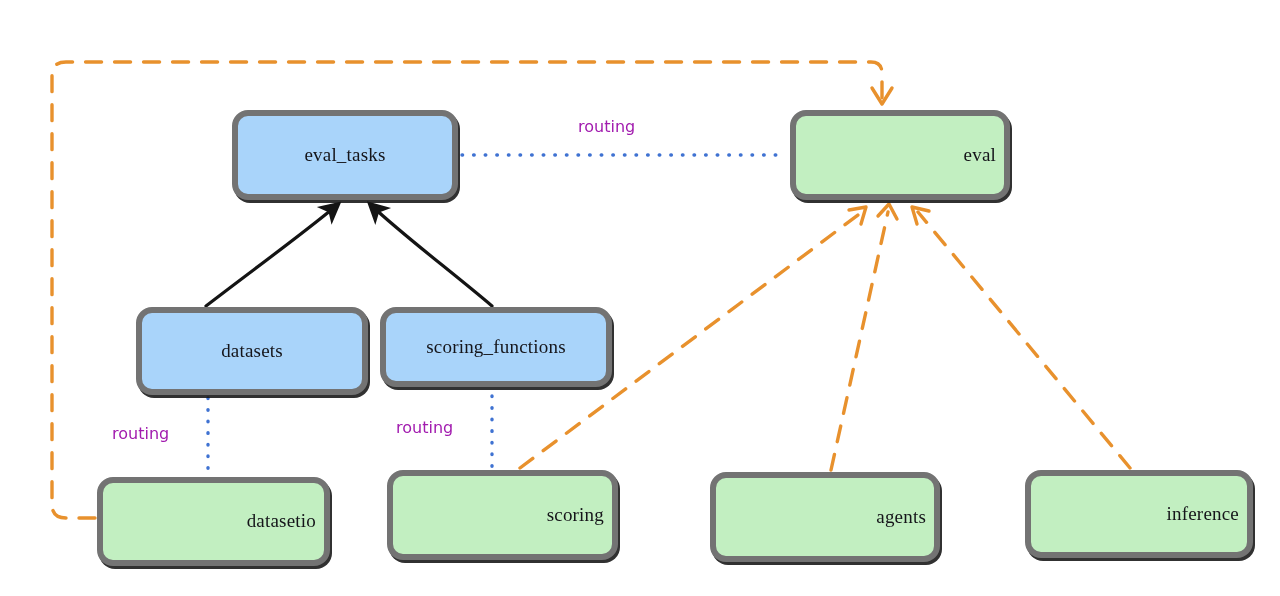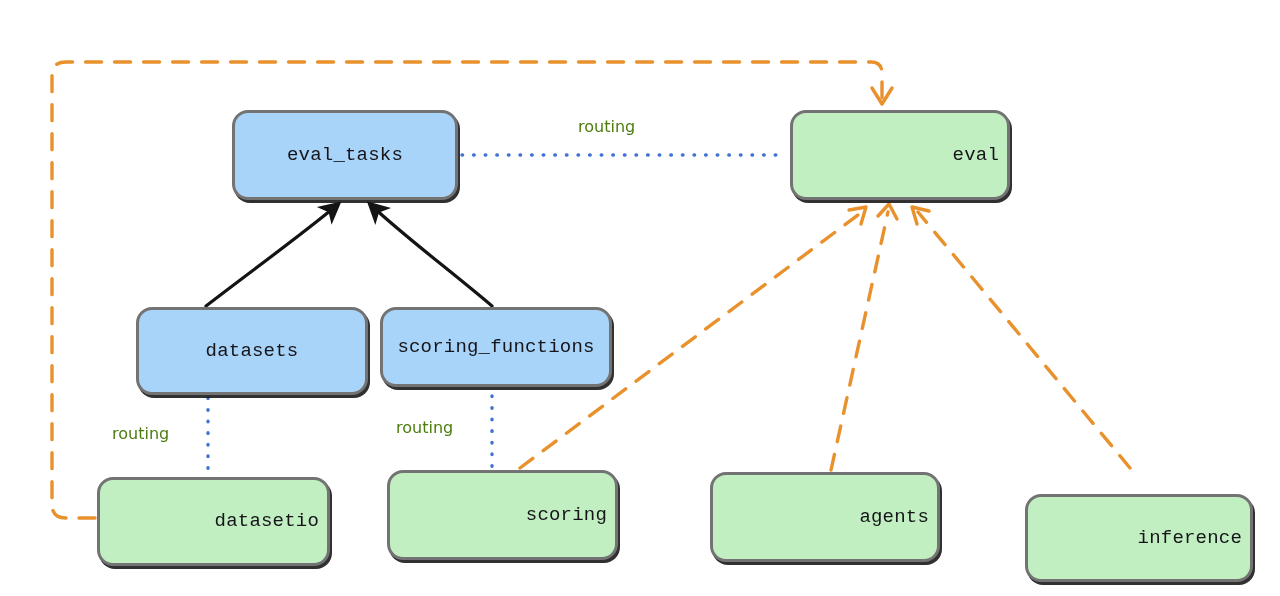--- a/index.html
+++ b/index.html
@@ -24,48 +24,48 @@
     position: absolute;
     left: 0;
     top: 0;
     width: 1280px;
     height: 596px;
     pointer-events: none;
   }
   .node {
     position: absolute;
     box-sizing: border-box;
-    border: 3px solid #737373;
+    border: 6px solid #737373;
     border-radius: 16px;
     display: flex;
     align-items: center;
     justify-content: center;
     text-align: center;
     color: #15151a;
-    font-family: Liberation Mono, monospace;
+    font-family: Liberation Serif, serif;
     font-size: 19px;
     letter-spacing: 0.2px;
     line-height: 1.1;
     box-shadow: 2px 3px 0 rgba(20,20,20,0.88);
   }
   .node.api {
     background: #a9d4fa;
   }
   .node.provider {
     background: #c2efc1;
     justify-content: flex-end;
   }
   .node-label {
     display: block;
     padding: 0 8px;
     white-space: nowrap;
   }
   .edge-label {
     position: absolute;
-    color: #4d7c0f;
+    color: #a21caf;
     font-family: "DejaVu Sans", sans-serif;
     font-size: 16px;
     white-space: nowrap;
   }
 </style>
 </head>
 <body>
 
 <div id="canvas">
 
@@ -141,21 +141,21 @@
   </div>
 
   <div class="node provider" style="left:387px; top:470px; width:231px; height:90px;">
     <span class="node-label">scoring</span>
   </div>
 
   <div class="node provider" style="left:710px; top:472px; width:230px; height:90px;">
     <span class="node-label">agents</span>
   </div>
 
-  <div class="node provider" style="left:1025px; top:470px; width:228px; height:88px;margin-top:24px;">
+  <div class="node provider" style="left:1025px; top:470px; width:228px; height:88px;">
     <span class="node-label">inference</span>
   </div>
 
   <div class="edge-label" style="left:578px; top:117px;">routing</div>
 
   <div class="edge-label" style="left:112px; top:424px;">routing</div>
 
   <div class="edge-label" style="left:396px; top:418px;">routing</div>
 
 </div>

